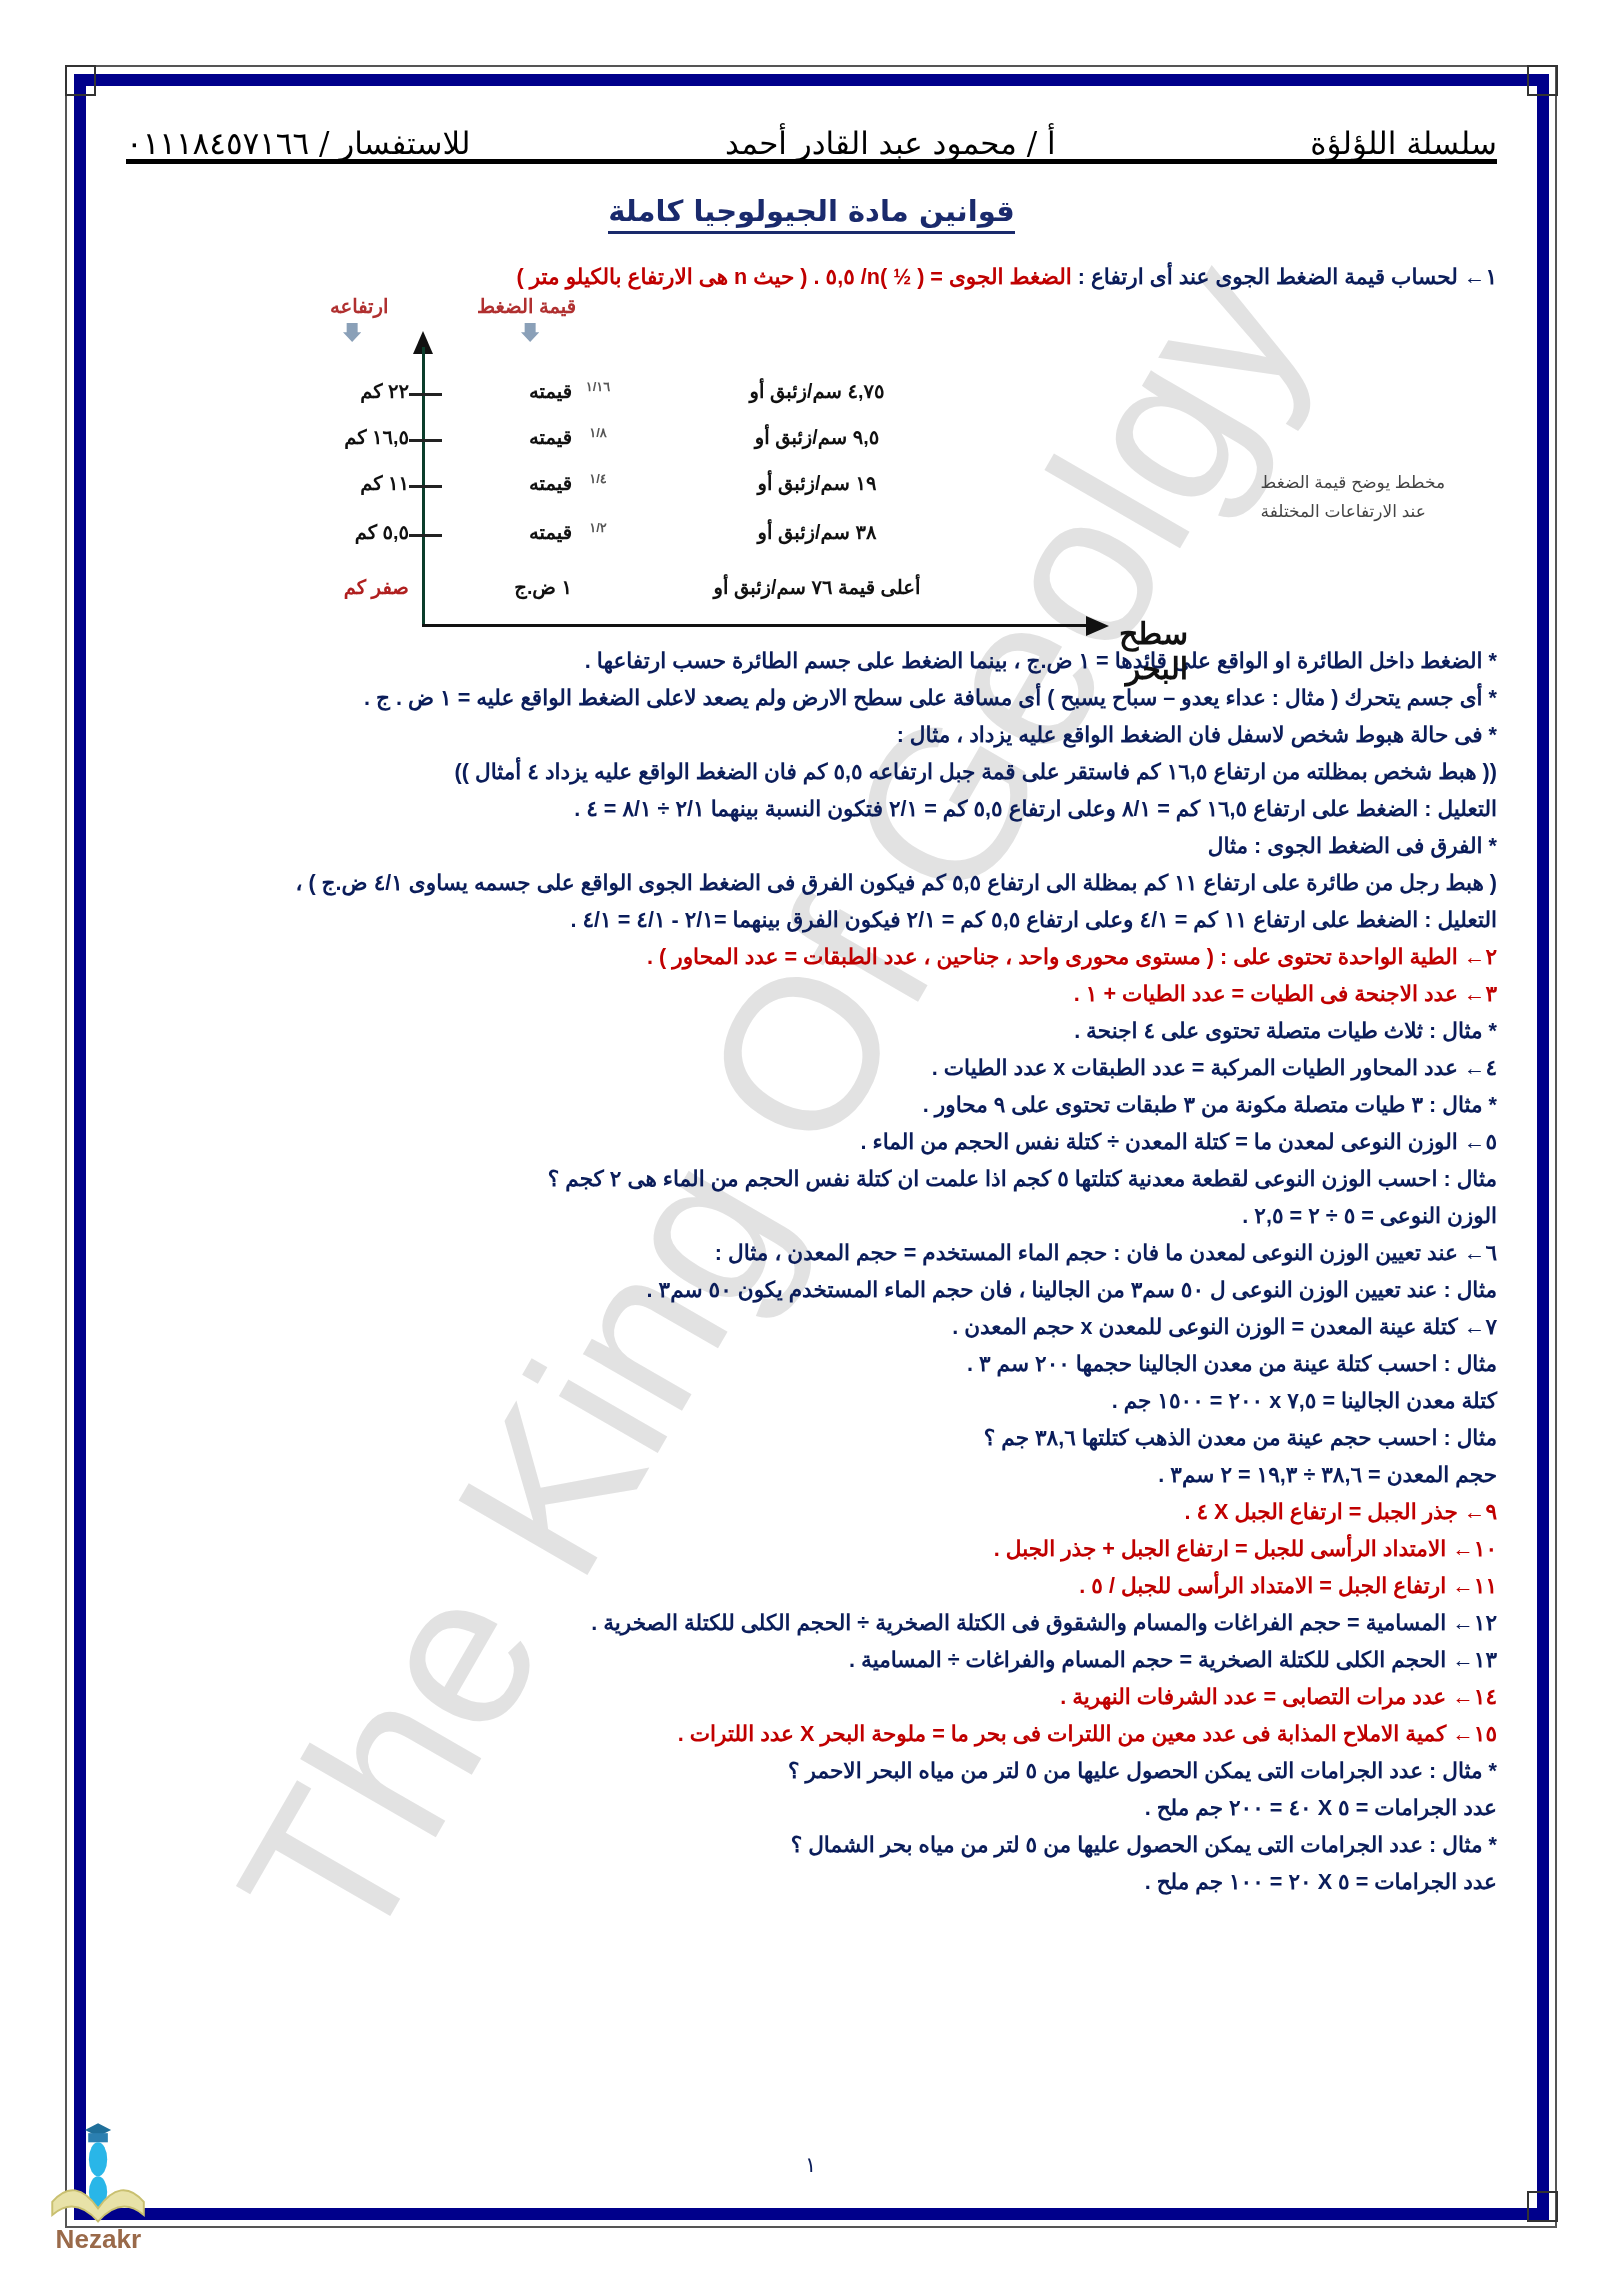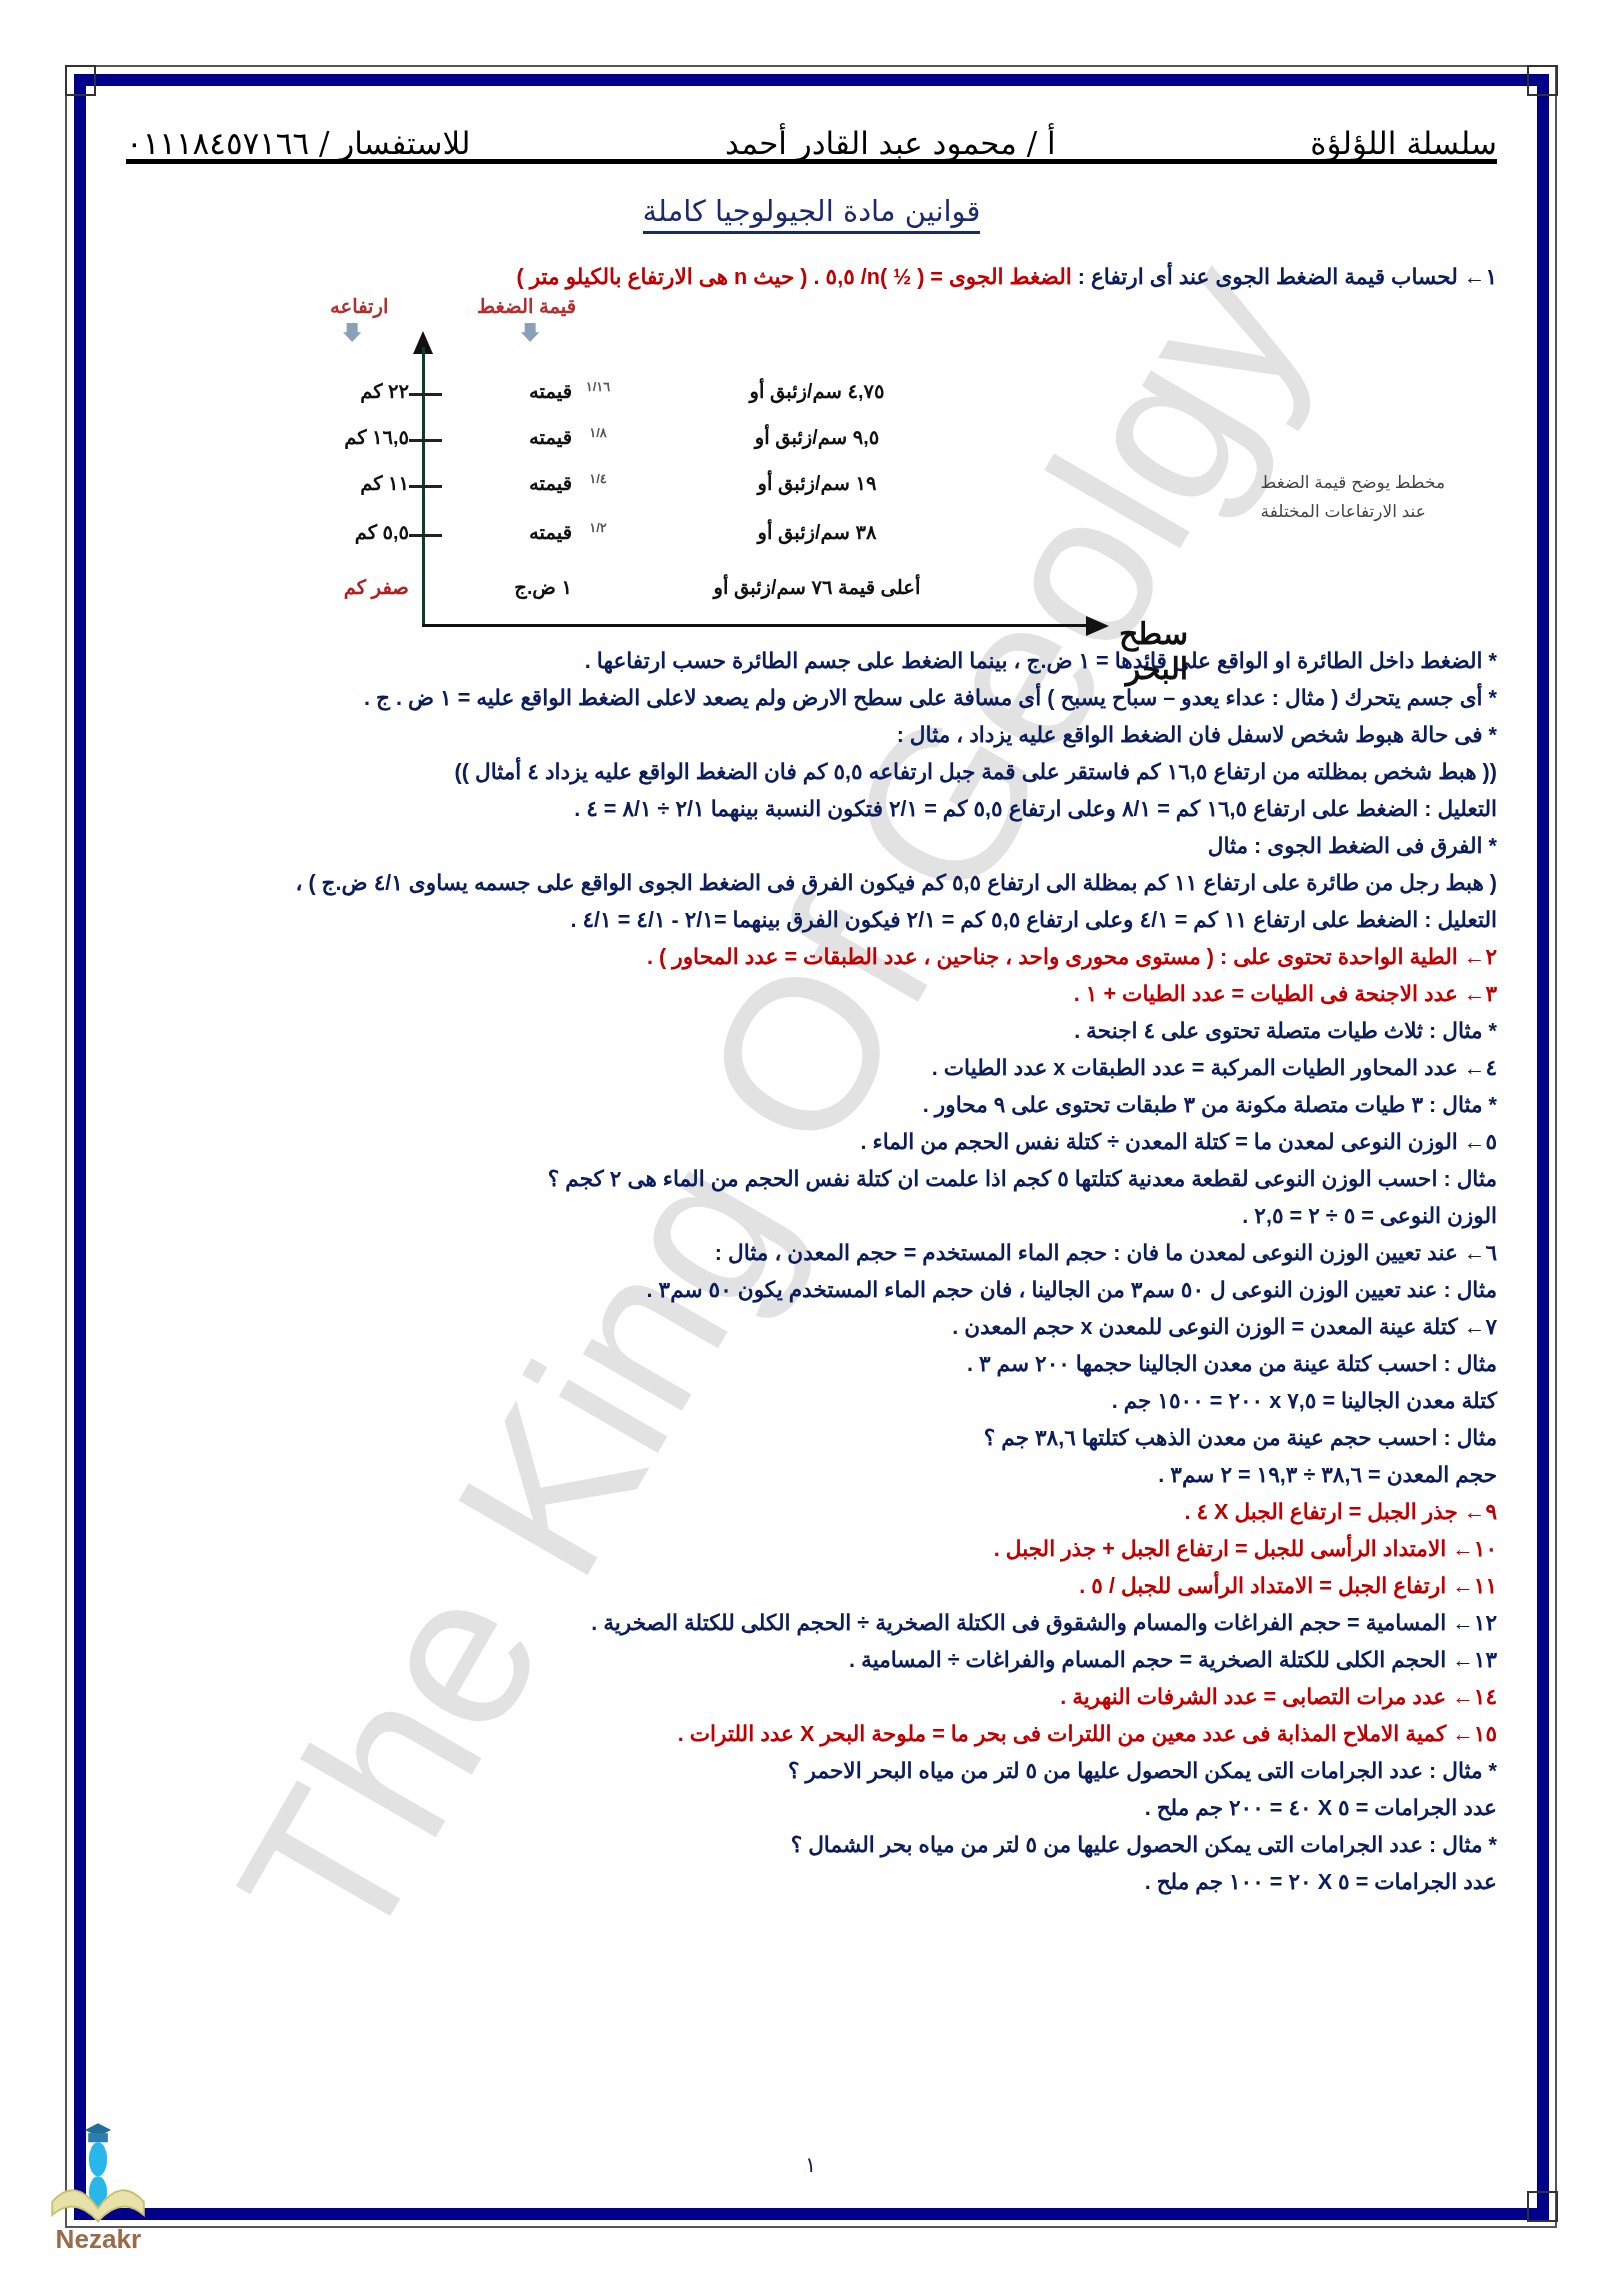--- a/index.html
+++ b/index.html
@@ -8,21 +8,21 @@
   .frame-blue { position:absolute; left:74px; top:74px; width:1475px; height:2146px;
          border:12.4px solid #00008b; box-sizing:border-box; }
   .frame-thin { position:absolute; left:65px; top:65px; width:1492px; height:2163px;
          border:2px solid #555; box-sizing:border-box; }
   .corner { position:absolute; width:31px; height:31px; border:2px solid #333; box-sizing:border-box; }
   .header { position:absolute; left:126px; right:126px; top:115px; height:46px;
          direction:rtl; display:flex; justify-content:space-between; align-items:flex-end;
          font-family:"DejaVu Serif", serif; font-size:31px; color:#000; }
   .header-line { position:absolute; left:126px; right:126px; top:159px; height:4.6px; background:#000; }
   .title { position:absolute; left:0; right:0; top:194px; text-align:center; direction:rtl;
-         font-size:29px; font-weight:normal; color:#1a2a6c; }
+         font-size:29px; font-weight:bold; color:#1a2a6c; }
   .title span { border-bottom:3.3px solid #1a2a6c; padding-bottom:2.6px; }
   .content { position:absolute; right:126px; left:111px; top:258px; direction:rtl; text-align:right;
          font-family:Liberation Sans, sans-serif; font-weight:bold; font-size:21.6px; color:#0b1d5a; }
   .line { height:37px; line-height:37px; white-space:nowrap; }
   .red { color:#c00000; }
   .diagram { position:relative; height:347px; }
   .diag-caption { position:absolute; right:52px; top:173px; font-size:17px; font-weight:normal; color:#444; text-align:left; line-height:29px; }
   .yaxis { position:absolute; left:311px; top:52px; width:3.3px; height:278px; background:#0b3d2b; }
   .yarrow { position:absolute; left:302px; top:36px; width:0; height:0;
          border-left:10.5px solid transparent; border-right:10.5px solid transparent; border-bottom:23.6px solid #111; }

